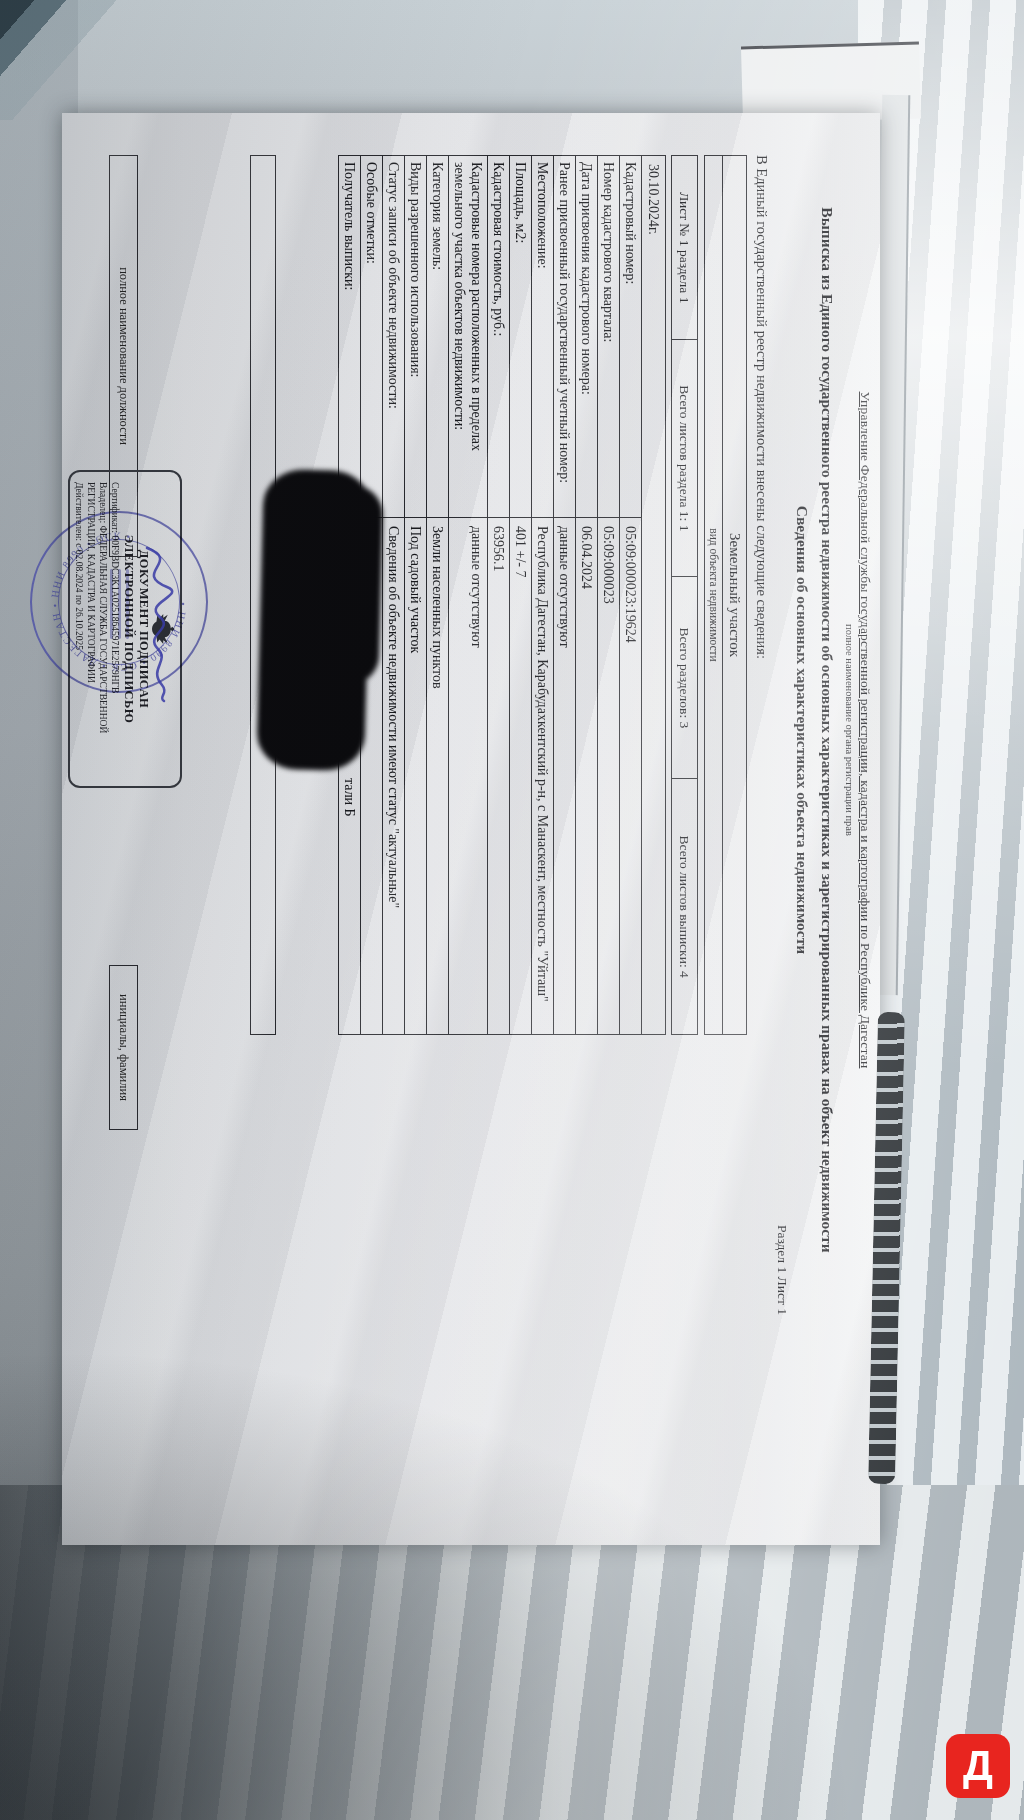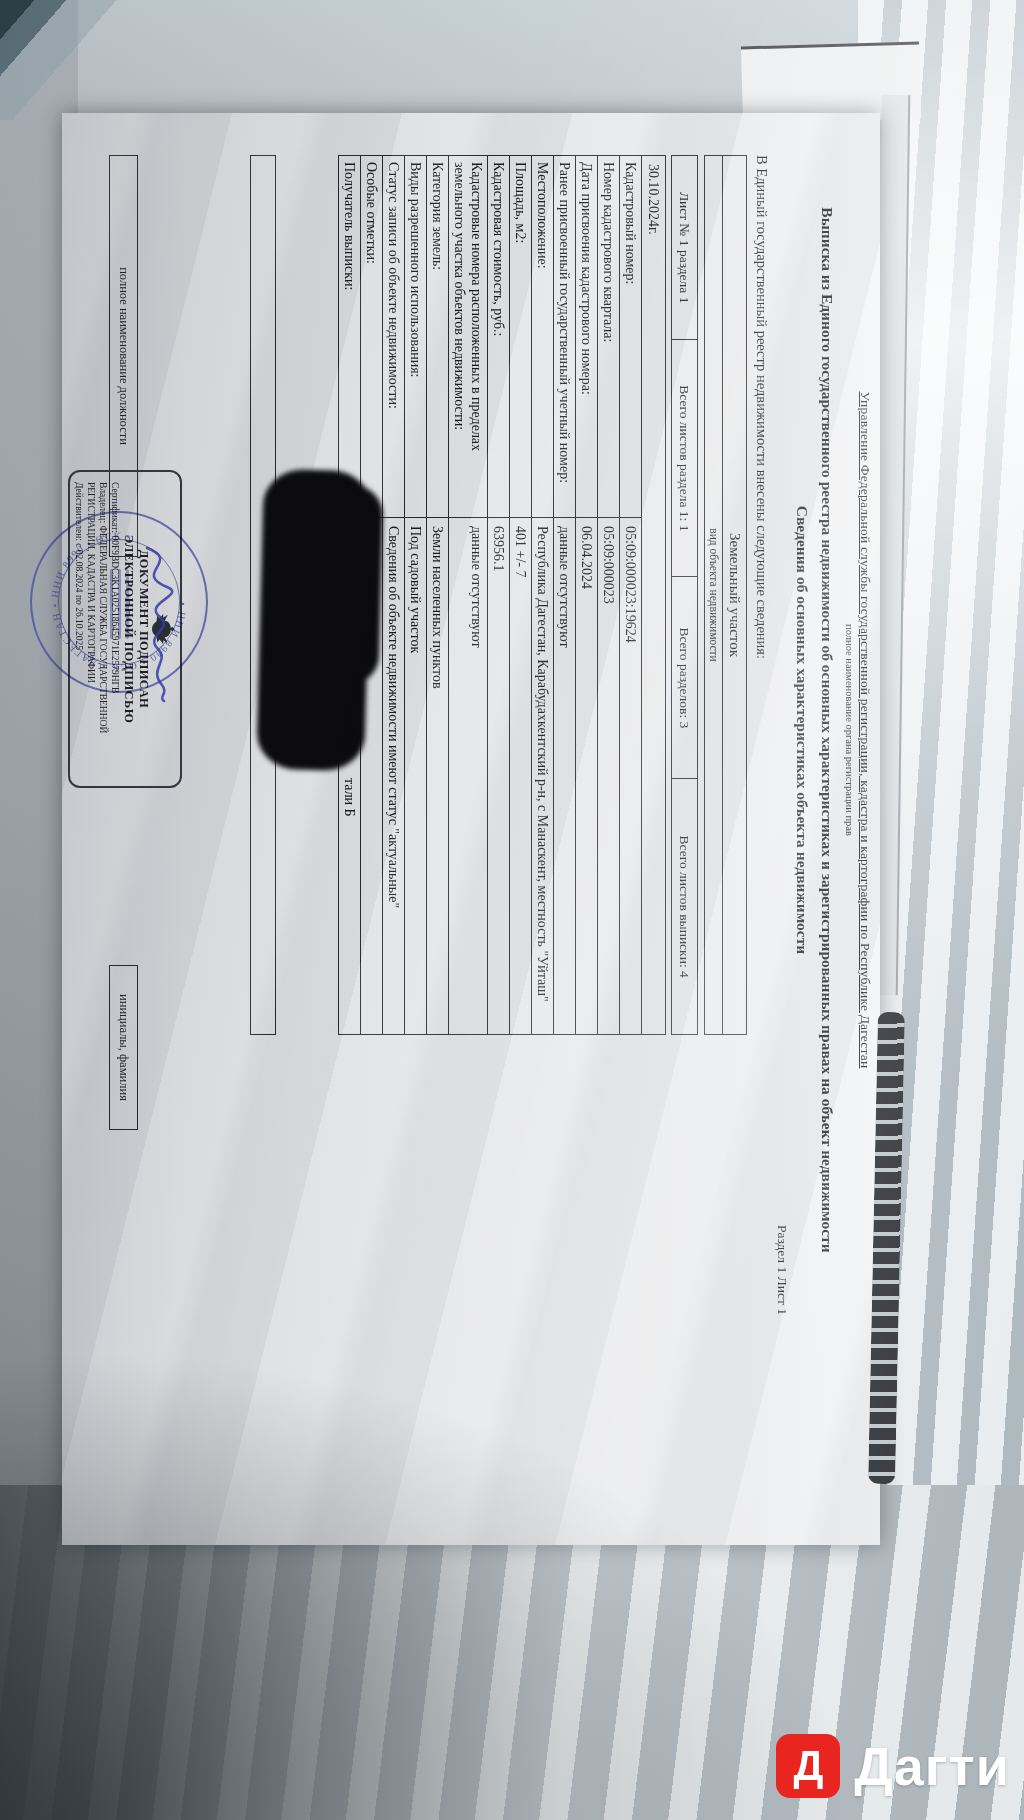--- a/index.html
+++ b/index.html
@@ -262,16 +262,15 @@
 
     </div>
   </div>
 
   <div class="dash-strip" data-interactable="false"></div>
   <div class="vignette" data-interactable="false"></div>
   <div class="light-wash" data-interactable="false"></div>
 
   <div class="logo" data-interactable="false">
     <div class="logo-badge" data-interactable="false" style="background: rgb(232, 37, 31);">Д</div>
-    <div class="logo-word" data-interactable="false">Дагти</div>
   </div>
 
 </div>
 
 </body></html>

